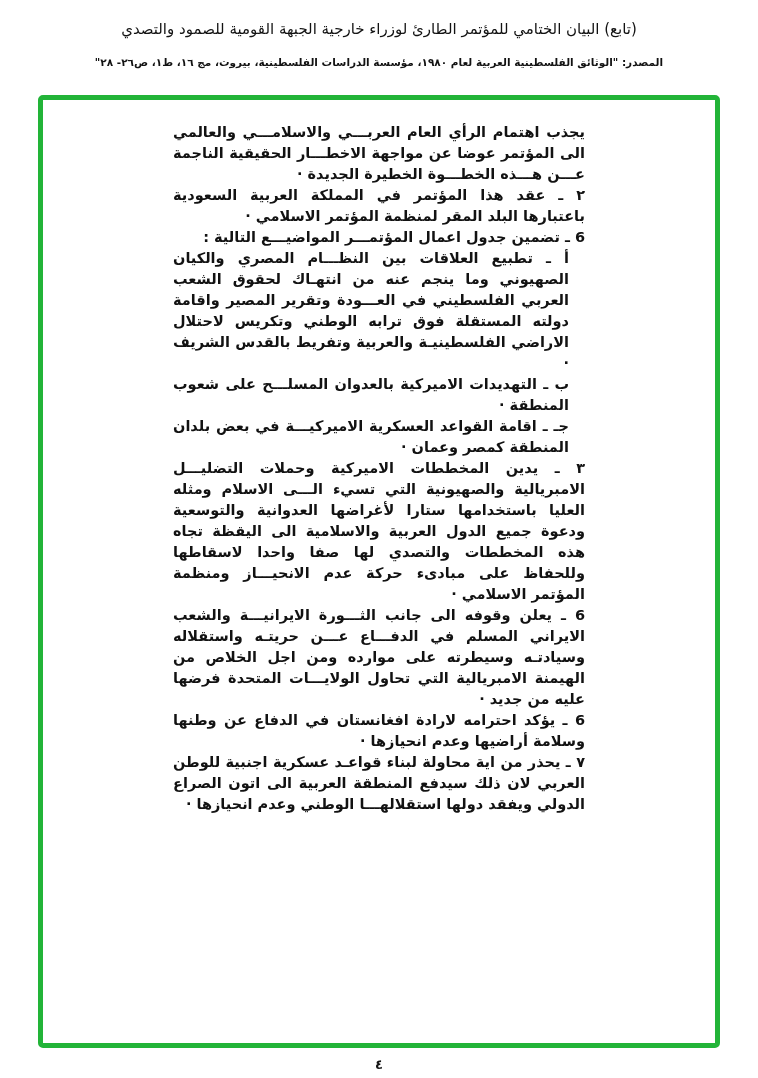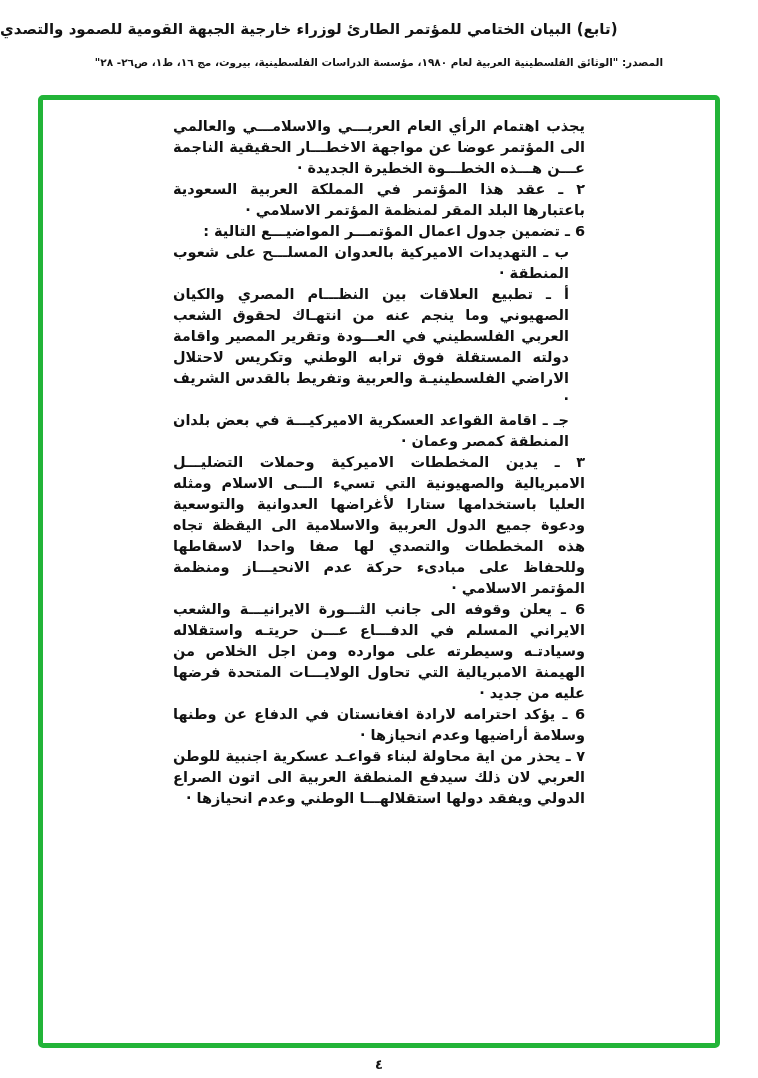--- a/index.html
+++ b/index.html
@@ -10,22 +10,22 @@
     height: 1078px;
     font-family: "DejaVu Sans", sans-serif;
     color: #121212;
     direction: rtl;
     overflow: hidden;
   }
   .title {
     position: absolute;
     top: 20px;
     left: 0; right: 0;
-    text-align: left;
-    font-weight: bold;
+    text-align: center;
+    font-weight: normal;
     font-size: 15px;
     letter-spacing: 0.2px;
   }
   .source {
     position: absolute;
     top: 56px;
     left: 0; right: 0;
     text-align: center;
     font-weight: bold;
     font-size: 10.5px;
@@ -35,21 +35,21 @@
     top: 95px;
     left: 38px;
     width: 682px;
     height: 953px;
     border: 5px solid #22b438;
     border-radius: 5px;
     background: #ffffff;
   }
   .doc-body {
     position: absolute;
-    top: 16px;
+    top: 22px;
     right: 130px;
     width: 412px;
   }
   .para {
     font-size: 14.5px;
     font-weight: bold;
     line-height: 21px;
     text-align: justify;
     text-align-last: right;
   }
@@ -70,22 +70,22 @@
 
 <div class="title">(تابع) البيان الختامي للمؤتمر الطارئ لوزراء خارجية الجبهة القومية للصمود والتصدي</div>
 
 <div class="source">المصدر: "الوثائق الفلسطينية العربية لعام ١٩٨٠، مؤسسة الدراسات الفلسطينية، بيروت، مج ١٦، ط١، ص٢٦- ٢٨"</div>
 
 <div class="frame">
   <div class="doc-body">
     <p class="para">يجذب اهتمام الرأي العام العربـــي والاسلامـــي والعالمي الى المؤتمر عوضا عن مواجهة الاخطـــار الحقيقية الناجمة عـــن هـــذه الخطـــوة الخطيرة الجديدة ·</p>
     <p class="para">٢ ـ عقد هذا المؤتمر في المملكة العربية السعودية باعتبارها البلد المقر لمنظمة المؤتمر الاسلامي ·</p>
     <p class="para">6 ـ تضمين جدول اعمال المؤتمـــر المواضيـــع التالية :</p>
+    <p class="para sub">أ ـ تطبيع العلاقات بين النظـــام المصري والكيان الصهيوني وما ينجم عنه من انتهـاك لحقوق الشعب العربي الفلسطيني في العـــودة وتقرير المصير واقامة دولته المستقلة فوق ترابه الوطني وتكريس لاحتلال الاراضي الفلسطينيـة والعربية وتفريط بالقدس الشريف ·</p>
     <p class="para sub">ب ـ التهديدات الاميركية بالعدوان المسلـــح على شعوب المنطقة ·</p>
-    <p class="para sub">أ ـ تطبيع العلاقات بين النظـــام المصري والكيان الصهيوني وما ينجم عنه من انتهـاك لحقوق الشعب العربي الفلسطيني في العـــودة وتقرير المصير واقامة دولته المستقلة فوق ترابه الوطني وتكريس لاحتلال الاراضي الفلسطينيـة والعربية وتفريط بالقدس الشريف ·</p>
     <p class="para sub">جـ ـ اقامة القواعد العسكرية الاميركيـــة في بعض بلدان المنطقة كمصر وعمان ·</p>
     <p class="para">٣ ـ يدين المخططات الاميركية وحملات التضليـــل الامبريالية والصهيونية التي تسيء الـــى الاسلام ومثله العليا باستخدامها ستارا لأغراضها العدوانية والتوسعية ودعوة جميع الدول العربية والاسلامية الى اليقظة تجاه هذه المخططات والتصدي لها صفا واحدا لاسقاطها وللحفاظ على مبادىء حركة عدم الانحيـــاز ومنظمة المؤتمر الاسلامي ·</p>
     <p class="para">6 ـ يعلن وقوفه الى جانب الثـــورة الايرانيـــة والشعب الايراني المسلم في الدفـــاع عـــن حريتـه واستقلاله وسيادتـه وسيطرته على موارده ومن اجل الخلاص من الهيمنة الامبريالية التي تحاول الولايـــات المتحدة فرضها عليه من جديد ·</p>
     <p class="para">6 ـ يؤكد احترامه لارادة افغانستان في الدفاع عن وطنها وسلامة أراضيها وعدم انحيازها ·</p>
     <p class="para">٧ ـ يحذر من اية محاولة لبناء قواعـد عسكرية اجنبية للوطن العربي لان ذلك سيدفع المنطقة العربية الى اتون الصراع الدولي ويفقد دولها استقلالهـــا الوطني وعدم انحيازها ·</p>
   </div>
 </div>
 
 <div class="pagenum">٤</div>
 

